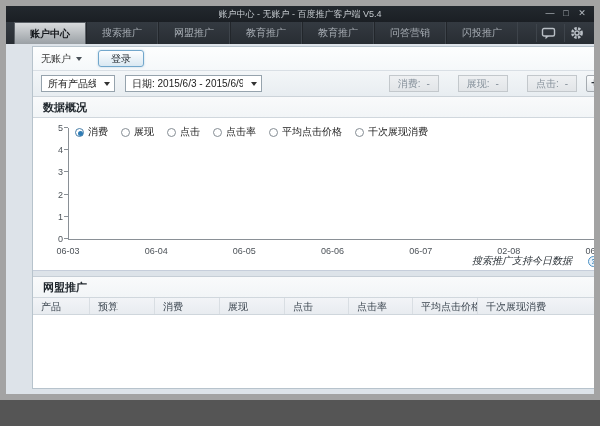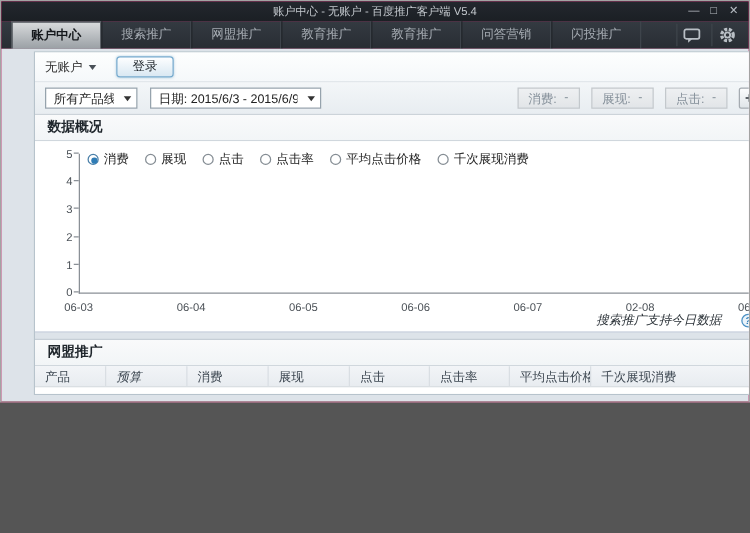--- a/index.html
+++ b/index.html
@@ -1,17 +1,17 @@
 <!DOCTYPE html>
 <html><head>
 <meta charset="utf-8">
 <style>
   * { margin:0; padding:0; box-sizing:border-box; }
   body { font-family:"Liberation Sans","DejaVu Sans",sans-serif; background:#555; }
-  .window { position:relative; width:600px; height:322px; background:#be185d; overflow:hidden; border:1px solid #a3a3a3; }
+  .window { position:relative; width:600px; height:400px; background:#ec4899; overflow:hidden; border:6px solid #a3a3a3; }
 
   
   .titlebar { position:relative; height:16px; background:linear-gradient(#23282e,#1b1f24); color:#c3c8cd; font-size:9px; line-height:16px; text-align:center; }
   .win-controls { position:absolute; right:4px; top:0; height:16px; display:flex; }
   .win-btn { width:16px; height:16px; line-height:15px; text-align:center; color:#b4bac0; font-size:9px; cursor:default; }
 
   
   .tabbar { position:relative; height:22px; background:linear-gradient(#343a41,#282d33); display:flex; align-items:stretch; padding-left:8px; }
   .tab { width:72px; text-align:center; font-size:10px; line-height:22px; color:#a6acb3; border-right:1px solid #3e444b; border-left:1px solid #22262b; cursor:default; }
   .tab.active { background:linear-gradient(#d8dadc,#9aa0a5); color:#15181c; border:1px solid #5c6167; border-bottom:none; font-weight:bold; }
@@ -117,21 +117,21 @@
       <div class="filter-row">
         <div class="dropdown dd-product">
           <span class="dd-text">所有产品线</span>
           <span class="dd-caret"></span>
         </div>
         <div class="dropdown dd-date">
           <span class="dd-text">日期: 2015/6/3 - 2015/6/9</span>
           <span class="dd-caret"></span>
         </div>
         <div class="filter-right">
-          <div style="display:flex; gap:9px;" id="summary-badges">
+          <div style="display:flex; gap:19px;" id="summary-badges">
               <div class="badge">
                 <span class="badge-label">消费:</span>
                 <span class="badge-value">-</span>
               </div>
               <div class="badge">
                 <span class="badge-label">展现:</span>
                 <span class="badge-value">-</span>
               </div>
               <div class="badge">
                 <span class="badge-label">点击:</span>
@@ -197,21 +197,21 @@
       </div>
 
       <div class="divider"></div>
 
       <div class="section-header">
         <span>网盟推广</span>
       </div>
 
       <div class="table-header" id="table-header">
           <div class="th" style="width: 57px;">产品</div>
-          <div class="th" style="width: 65px; font-style: italic;">预算</div>
+          <div class="th" style="width: 65px;">预算</div>
           <div class="th" style="width: 65px;">消费</div>
           <div class="th" style="width: 65px;">展现</div>
           <div class="th" style="width: 64px;">点击</div>
           <div class="th" style="width: 64px;">点击率</div>
           <div class="th" style="width: 65px;">平均点击价格</div>
           <div class="th" style="flex: 1 1 0%;">千次展现消费</div>
         </div>
       <div class="table-body"></div>
 
     </div>

